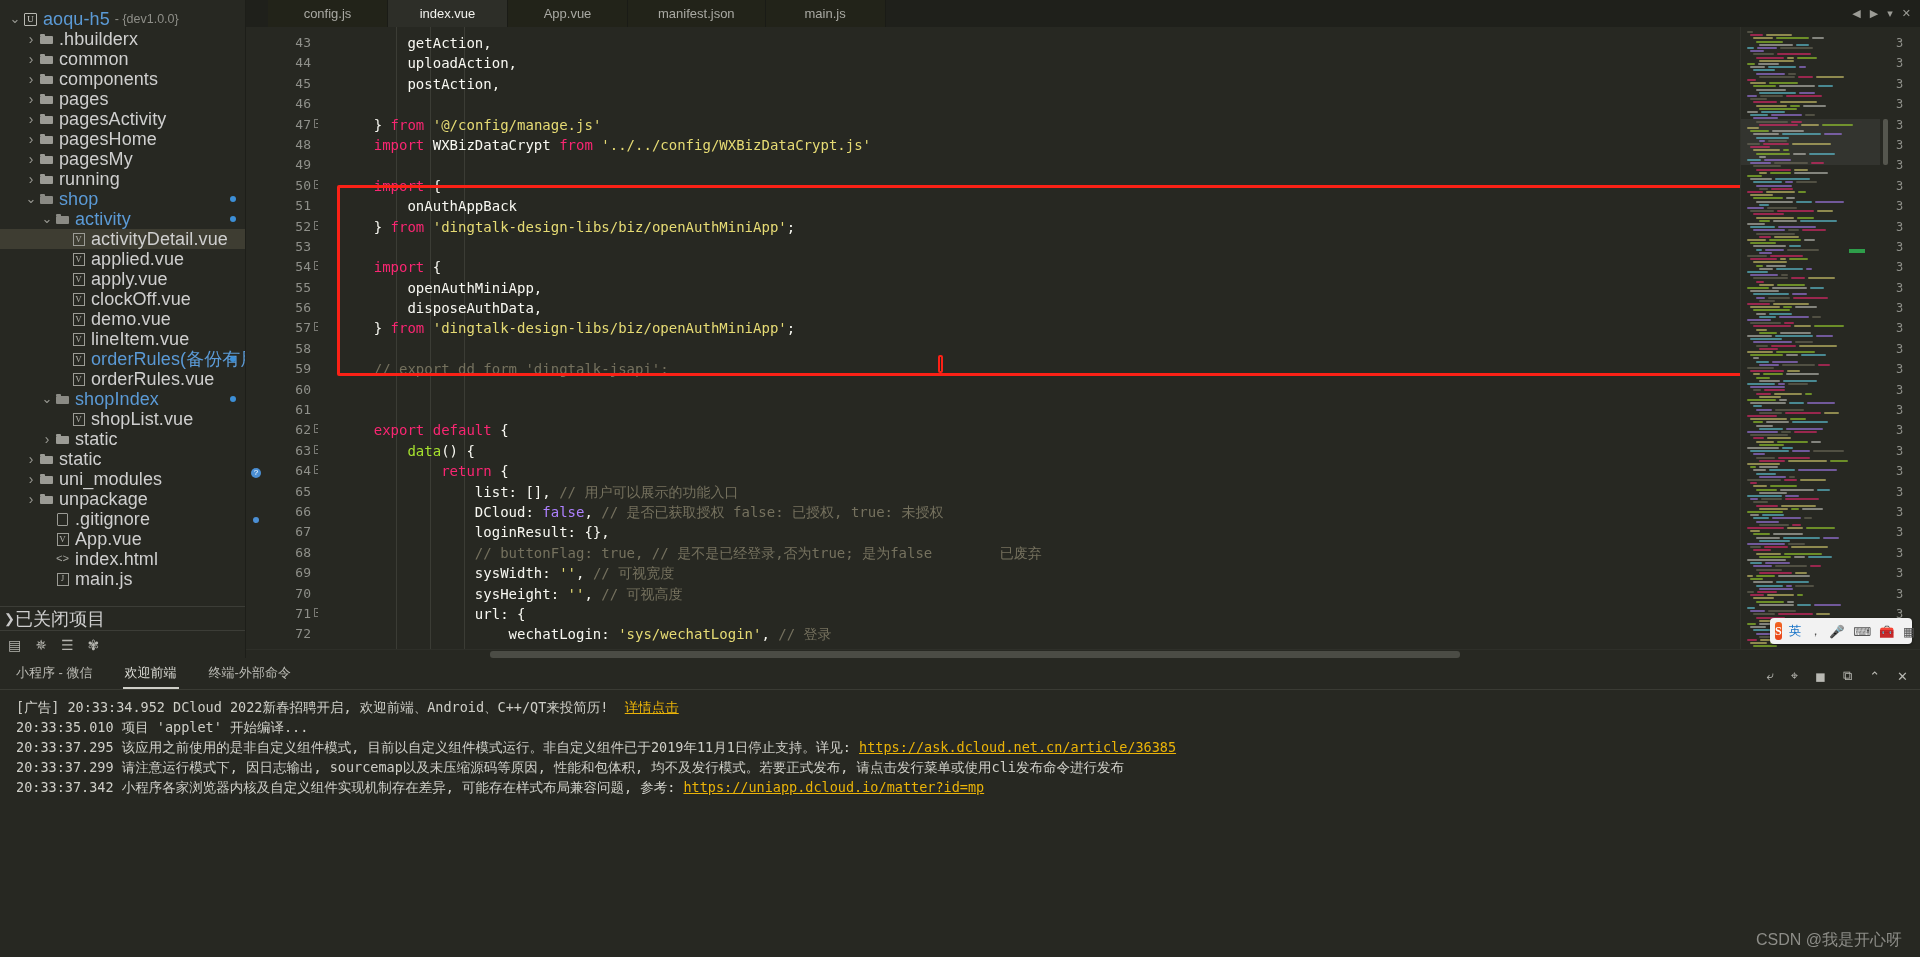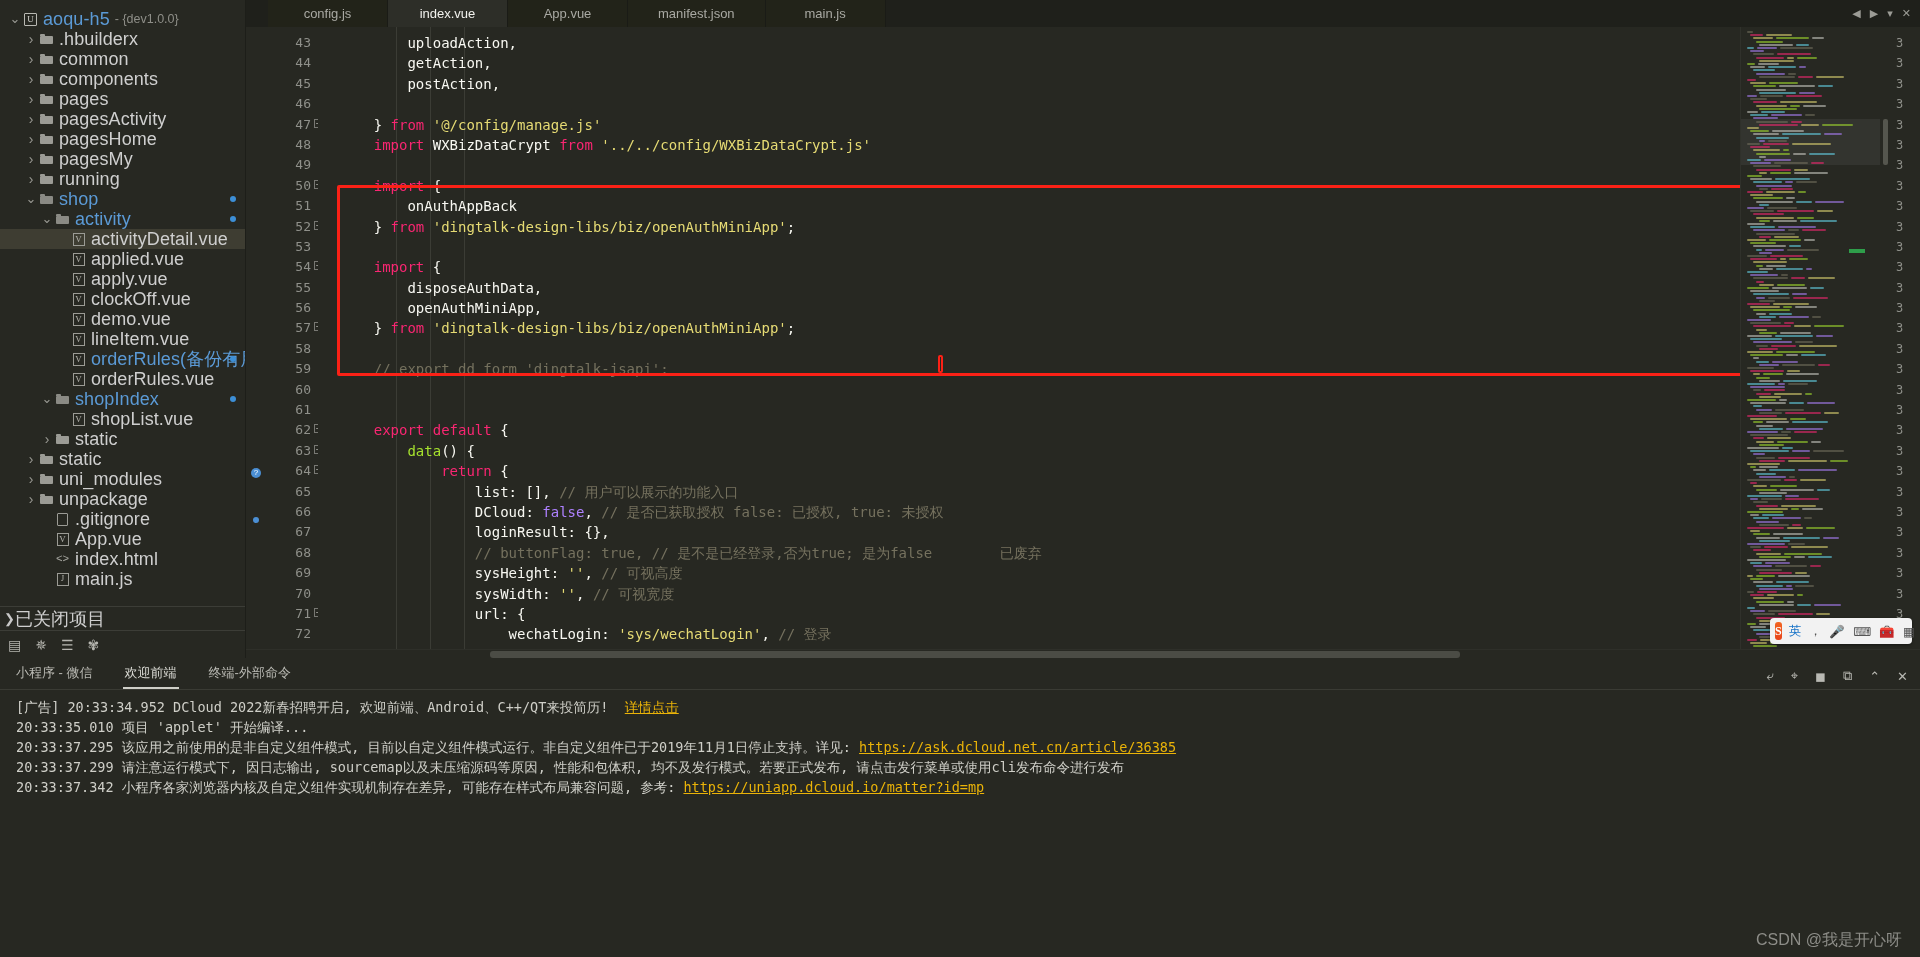--- a/index.html
+++ b/index.html
@@ -569,48 +569,48 @@
             <div class="lnrow">70</div>
             <div class="lnrow">71<span class="fold">−</span></div>
             <div class="lnrow">72</div>
           </div>
 
         <div id="codebody">
           <div class="iguide" style="left:78px;"></div>
           <div class="iguide" style="left:112px;"></div>
           <div class="iguide" style="left:146px;"></div>
           <div id="codelines" style="position:relative;">
+              <div class="cline"><span class="p">        getAction,</span></div>
               <div class="cline"><span class="p">        uploadAction,</span></div>
-              <div class="cline"><span class="p">        getAction,</span></div>
               <div class="cline"><span class="p">        postAction,</span></div>
               <div class="cline"><span class="p"></span></div>
               <div class="cline"><span class="p">    } </span><span class="k">from</span><span class="p"> </span><span class="s">'@/config/manage.js'</span></div>
               <div class="cline"><span class="k">    import</span><span class="p"> WXBizDataCrypt </span><span class="k">from</span><span class="p"> </span><span class="s">'../../config/WXBizDataCrypt.js'</span></div>
               <div class="cline"><span class="p"></span></div>
               <div class="cline"><span class="k">    import</span><span class="p"> {</span></div>
               <div class="cline"><span class="p">        onAuthAppBack</span></div>
               <div class="cline"><span class="p">    } </span><span class="k">from</span><span class="p"> </span><span class="s">'dingtalk-design-libs/biz/openAuthMiniApp'</span><span class="p">;</span></div>
               <div class="cline"><span class="p"></span></div>
               <div class="cline"><span class="k">    import</span><span class="p"> {</span></div>
+              <div class="cline"><span class="p">        openAuthMiniApp,</span></div>
               <div class="cline"><span class="p">        disposeAuthData,</span></div>
-              <div class="cline"><span class="p">        openAuthMiniApp,</span></div>
               <div class="cline"><span class="p">    } </span><span class="k">from</span><span class="p"> </span><span class="s">'dingtalk-design-libs/biz/openAuthMiniApp'</span><span class="p">;</span></div>
               <div class="cline"><span class="p"></span></div>
               <div class="cline"><span class="c">    // export dd form 'dingtalk-jsapi';</span></div>
               <div class="cline"><span class="p"></span></div>
               <div class="cline"><span class="p"></span></div>
               <div class="cline"><span class="k">    export default</span><span class="p"> {</span></div>
               <div class="cline"><span class="p">        </span><span class="fn">data</span><span class="p">() {</span></div>
               <div class="cline"><span class="p">            </span><span class="k">return</span><span class="p"> {</span></div>
               <div class="cline"><span class="p">                list: [], </span><span class="c">// 用户可以展示的功能入口</span></div>
               <div class="cline"><span class="p">                DCloud: </span><span class="n">false</span><span class="p">, </span><span class="c">// 是否已获取授权 false: 已授权, true: 未授权</span></div>
               <div class="cline"><span class="p">                loginResult: {},</span></div>
               <div class="cline"><span class="c">                // buttonFlag: true, // 是不是已经登录,否为true; 是为false        已废弃</span></div>
+              <div class="cline"><span class="p">                sysWidth: </span><span class="s">''</span><span class="p">, </span><span class="c">// 可视宽度</span></div>
               <div class="cline"><span class="p">                sysHeight: </span><span class="s">''</span><span class="p">, </span><span class="c">// 可视高度</span></div>
-              <div class="cline"><span class="p">                sysWidth: </span><span class="s">''</span><span class="p">, </span><span class="c">// 可视宽度</span></div>
               <div class="cline"><span class="p">                url: {</span></div>
               <div class="cline"><span class="p">                    wechatLogin: </span><span class="s">'sys/wechatLogin'</span><span class="p">, </span><span class="c">// 登录</span></div>
             </div>
           <div id="redbox" style="left:19px; top:158px; right:-640px; height:191px;"></div>
           <div id="redcursor" style="left:620px; top:328px;"></div>
         </div>
 
         <div id="minimap">
           <div id="mmviewport"></div>
           <div id="mmscroll"></div>

